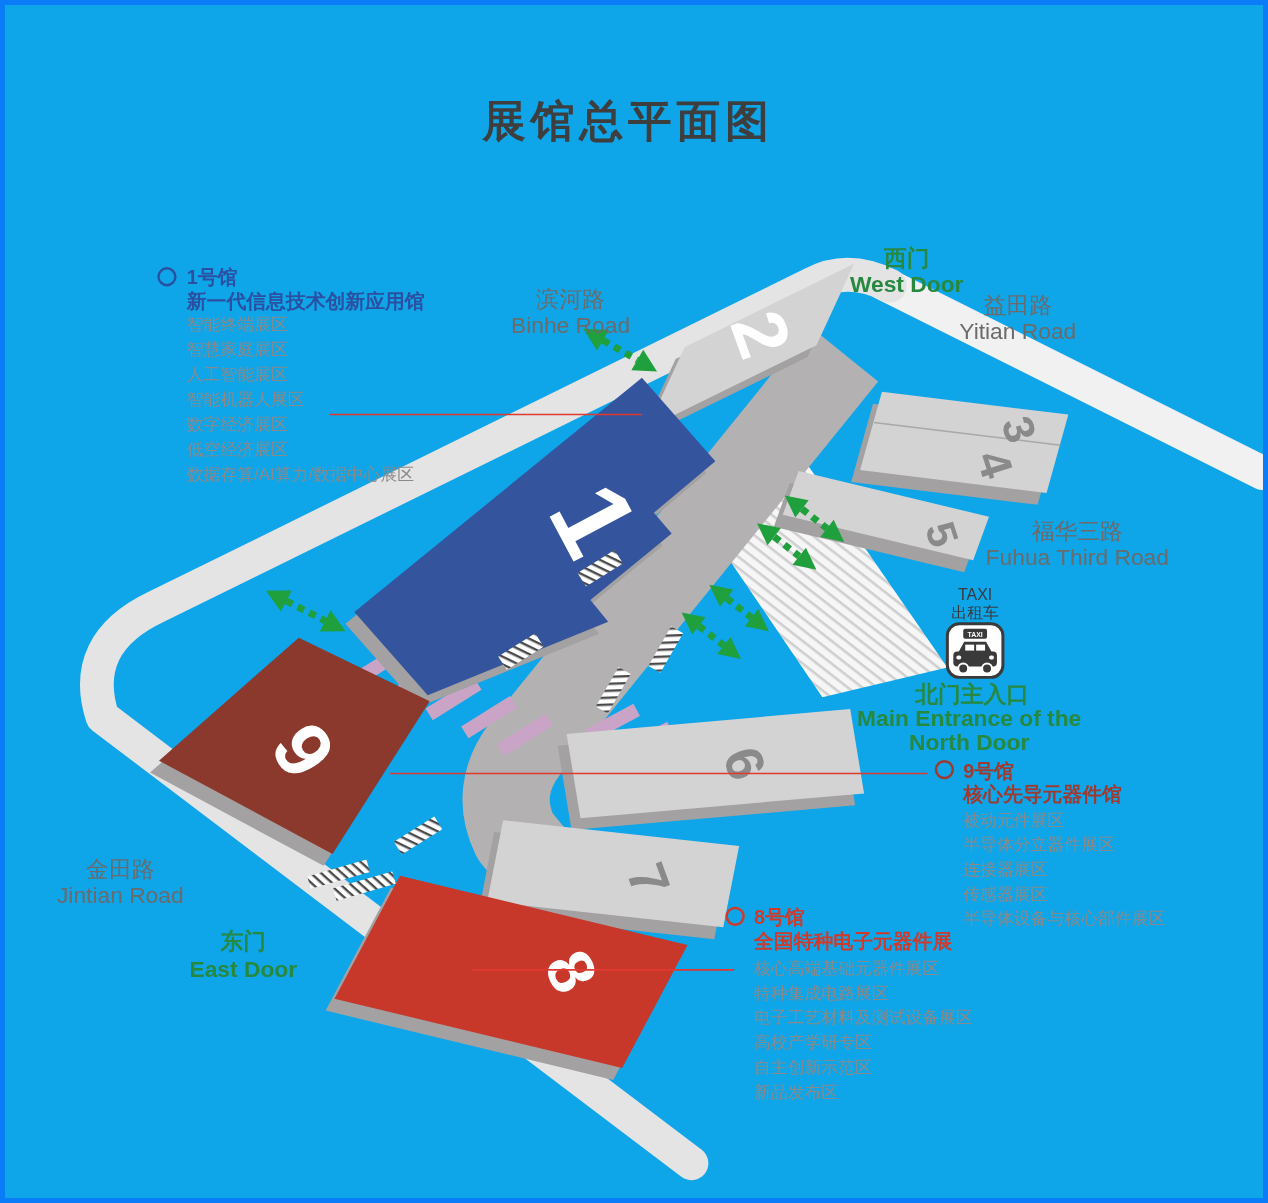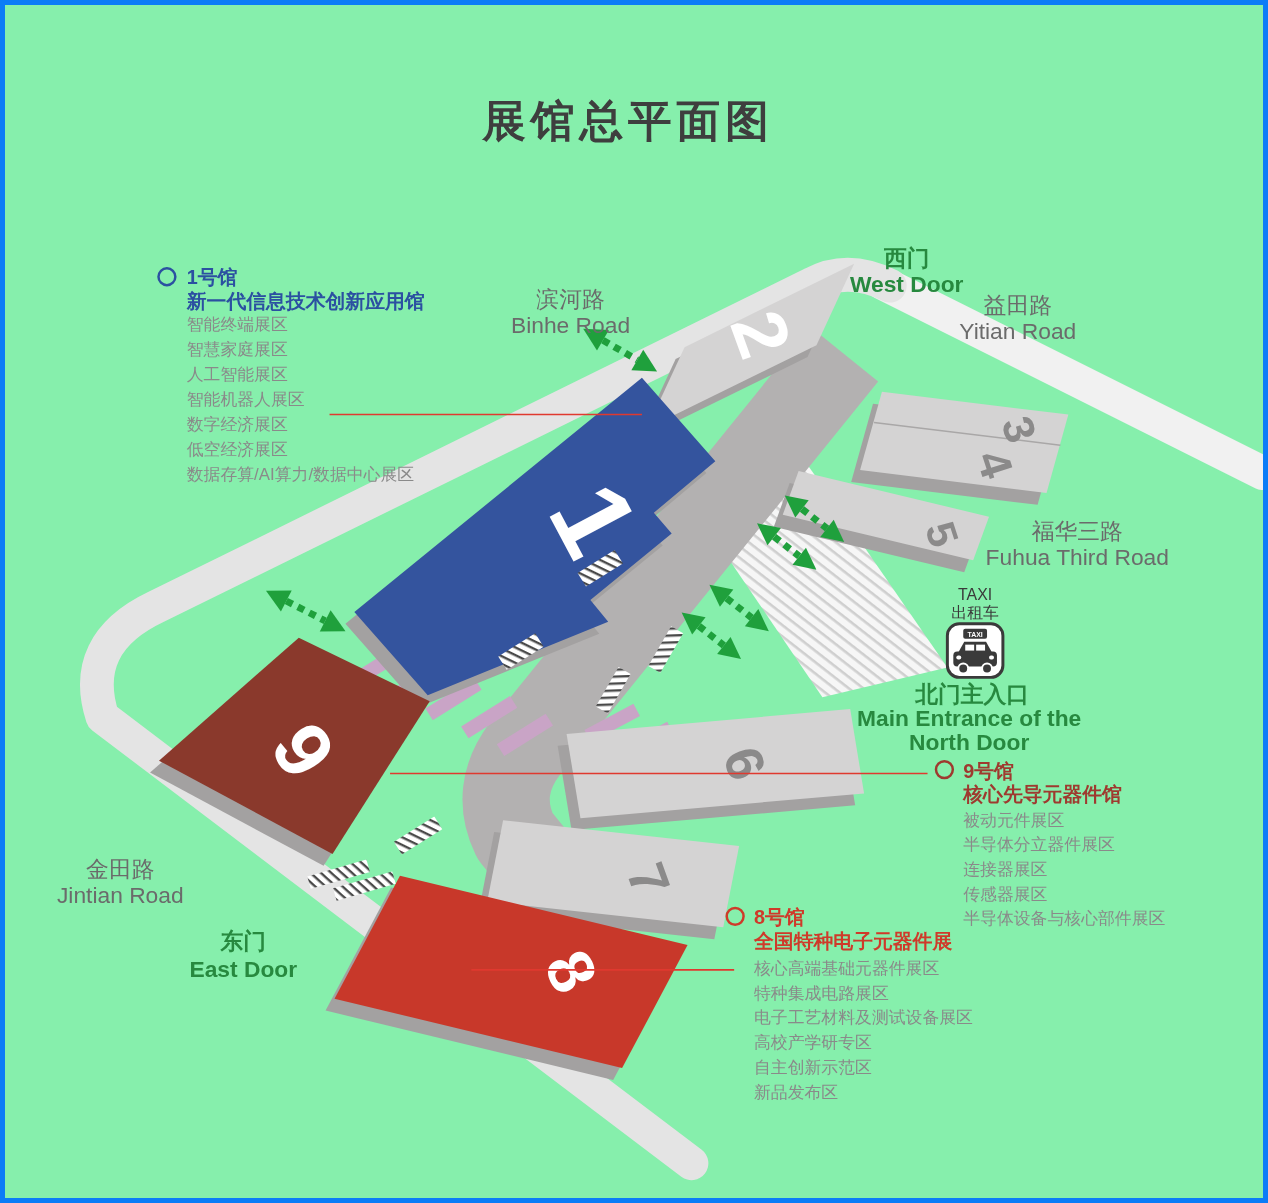--- a/index.html
+++ b/index.html
@@ -1,17 +1,17 @@
 <!DOCTYPE html>
 <html><head>
 <meta charset="utf-8">
 <style>
   html,body{margin:0;padding:0;background:#ffffff;}
   body{font-family:"Liberation Sans", sans-serif;}
-  #frame{position:relative;width:1258px;height:1193px;border:5px solid #0b7cf7;background:#86efac;overflow:hidden;}
+  #frame{position:relative;width:1258px;height:1193px;border:5px solid #0b7cf7;background:#0ea5e9;overflow:hidden;}
   svg{display:block;}
   .road-label{font-size:23px;fill:#6b6b6b;}
   .green-label{font-size:23px;font-weight:bold;}
   .small-dark{font-size:16px;fill:#3a3a3a;}
   .hall-num{font-weight:bold;}
   .num-white{fill:#ffffff;}
   .num-gray{fill:#8b8a8a;}
   .legend-name{font-size:20px;font-weight:bold;}
   .legend-title{font-size:20px;font-weight:bold;}
   .legend-item{font-size:17px;fill:#8a8a8a;}

